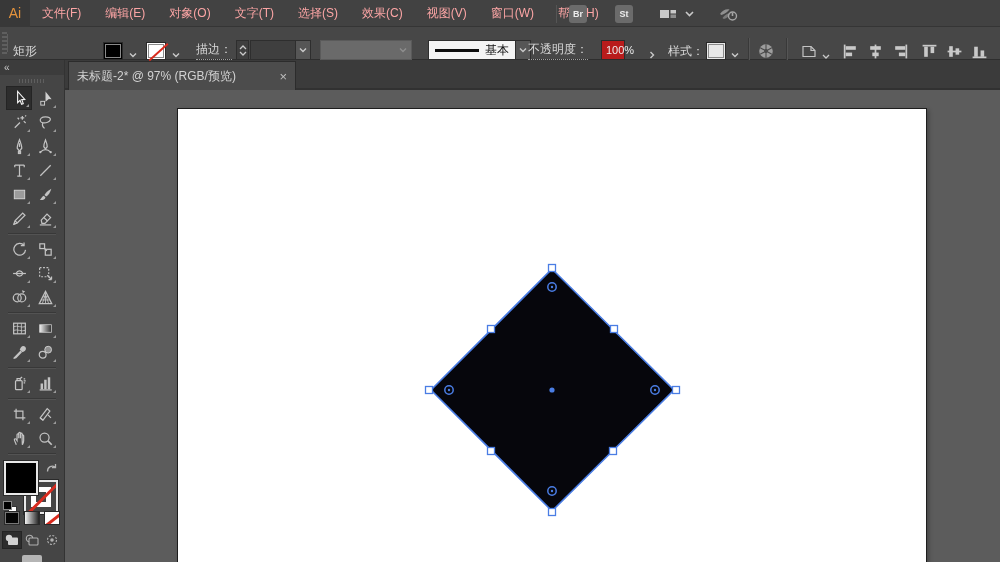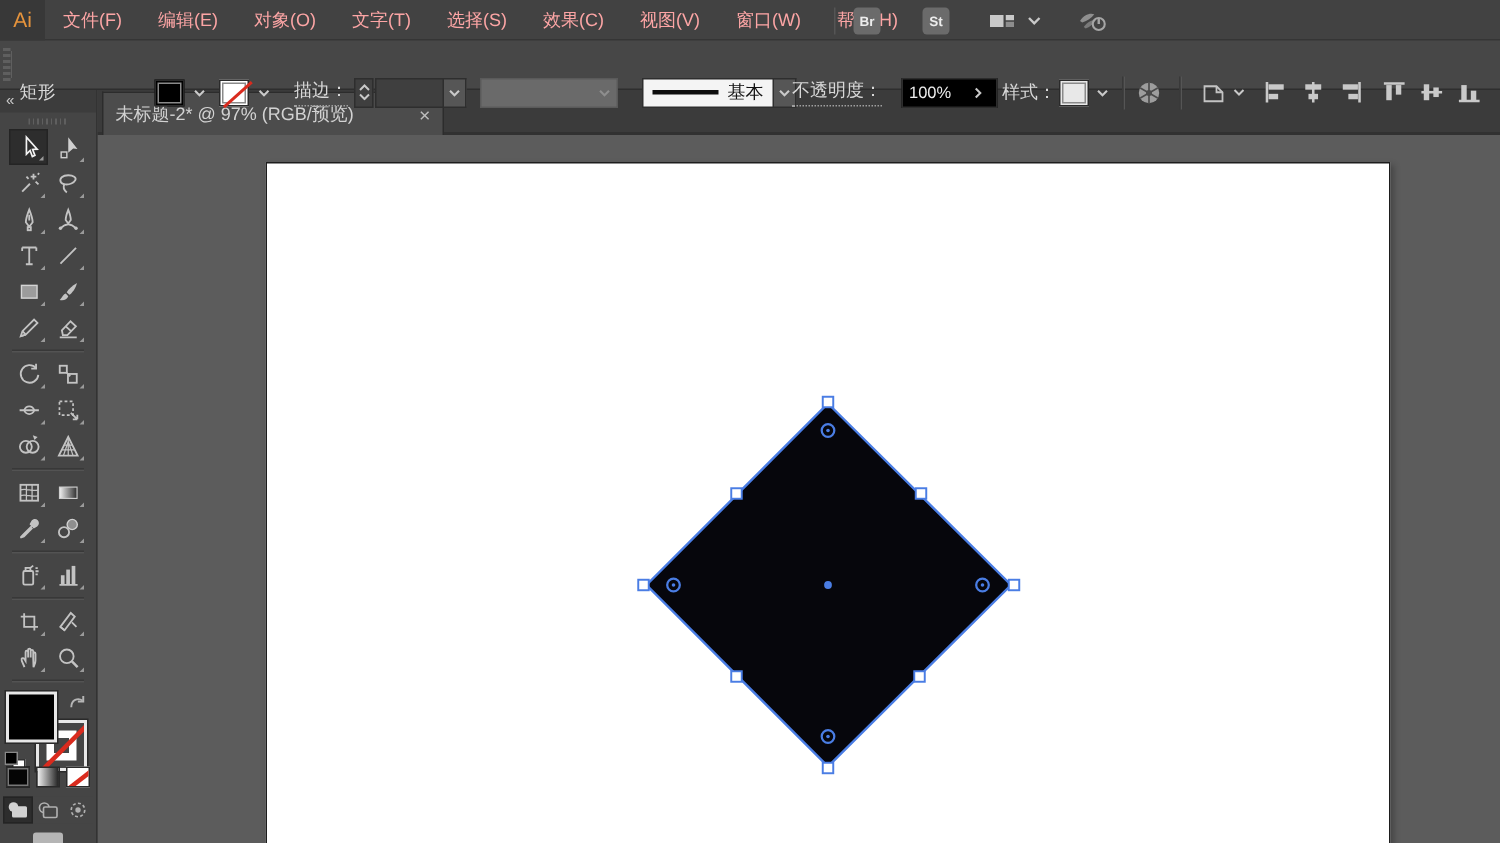--- a/index.html
+++ b/index.html
@@ -13,40 +13,40 @@
     font-size:14px; display:flex; align-items:center; justify-content:center; }
   .menu-item { color:#fca5a5; font-size:12px; padding:0 12px; height:27px; line-height:27px; cursor:default; }
   #menu-right { position:absolute; left:556px; top:0; height:27px; display:flex; align-items:center; gap:8px; }
   .badge { width:18px; height:18px; background:#6b6b6b; border-radius:3px; color:#ececec;
     font-size:9px; font-weight:bold; display:flex; align-items:center; justify-content:center; }
   .mb-icon { display:flex; align-items:center; }
 
   
   #controlbar { position:absolute; left:0; top:27px; width:1000px; height:33px;
     background:#474747; border-bottom:1px solid #2e2e2e; z-index:29; }
-  .cb { position:absolute; top:0; height:33px; display:flex; align-items:center;margin-top:18px; }
+  .cb { position:absolute; top:0; height:33px; display:flex; align-items:flex-end; }
   .grip { width:5px; height:22px; top:5px; left:2px; position:absolute;
     background:repeating-linear-gradient(to bottom,#5f5f5f 0 2px,transparent 2px 4px); border-right:2px solid transparent;
     box-shadow:3px 0 0 -2px #5f5f5f; }
   .cb-label { color:#d8d8d8; font-size:12px; }
   .cb-link { color:#d8d8d8; font-size:12px; border-bottom:1px dotted #9f9f9f; padding-bottom:1px; cursor:default; }
   .swatch { width:20px; height:18px; border:1px solid #2a2a2a; outline:1px solid #8a8a8a; outline-offset:-3px; position:relative; }
   .sw-black { background:#000; }
   .sw-none, .sw-white { background:#fff; }
   .sw-none::after, .sw-white.slash::after { content:""; position:absolute; left:-1px; top:50%; width:141%; height:2px;
     background:#d92b1e; transform:rotate(-42deg); }
   .chev { width:10px; height:10px; display:inline-block; }
   .stepper { width:13px; height:20px; background:#3f3f3f; border:1px solid #2e2e2e;
     display:flex; flex-direction:column; align-items:center; justify-content:center; gap:1px; }
   .dd-dark { height:20px; background:#3f3f3f; border:1px solid #2e2e2e; display:flex; align-items:center; }
   .dd-disabled { height:20px; background:#6a6a6a; border:1px solid #5a5a5a; display:flex; align-items:center; justify-content:flex-end; }
   .dd-white { height:20px; background:#f4f4f4; border:1px solid #2e2e2e; display:flex; align-items:center; gap:6px; padding:0 6px; }
   .chev-btn { width:15px; height:20px; background:#565656; border:1px solid #2e2e2e; border-left:none;
     display:flex; align-items:center; justify-content:center; }
-  .opacity-field { width:64px; height:20px; background:#000000; border:1px solid #2c2c2c;
+  .opacity-field { width:24px; height:20px; background:#b91c1c; border:1px solid #2c2c2c;
     color:#ececec; font-size:11px; padding-left:4px; display:flex; align-items:center; }
   .vsep { width:1px; height:22px; background:#393939; box-shadow:1px 0 0 #555; }
   .align-ic { width:17px; height:17px; margin:0 4px; }
 
   
   #tabbar { position:absolute; left:65px; top:60px; width:935px; height:30px;
     background:#3b3b3b; border-bottom:2px solid #313131; z-index:20; }
   #doc-tab { position:absolute; left:3px; top:1px; width:228px; height:29px; background:#4c4c4c;
     border:1px solid #2c2c2c; border-bottom:none; display:flex; align-items:center; padding:0 8px; gap:10px; }
   #doc-tab .title { color:#d2d2d2; font-size:12px; white-space:nowrap; }

